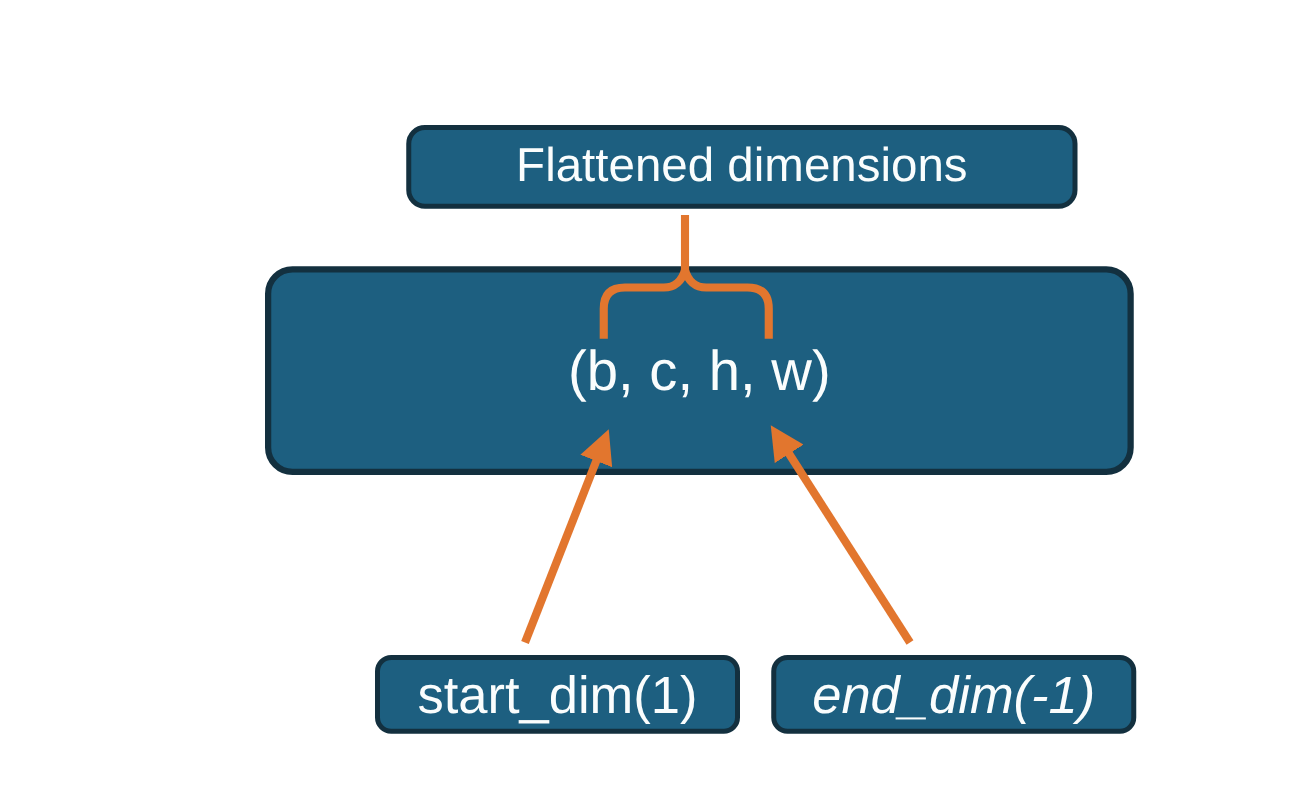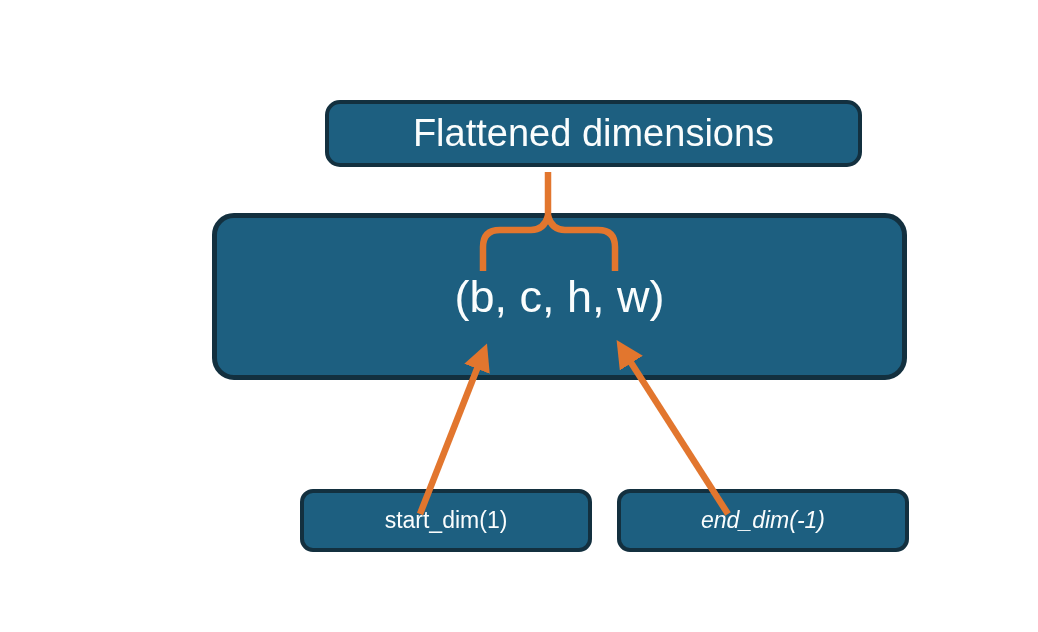--- a/index.html
+++ b/index.html
@@ -35,23 +35,23 @@
     border-radius: 15px;
     font-size: 38px;
   }
   .node-main {
     left: 180px; top: 213px; width: 695px; height: 167px;
     border-width: 5px;
     border-radius: 22px;
     font-size: 45px;
   }
   .node-small {
-    top: 489px; height: 63px;
+    top: 524px; height: 63px;
     border-radius: 13px;
-    font-size: 23px;
+    font-size: 42px;
   }
   .node-start { left: 268px; width: 292px; }
   .node-end   { left: 585px; width: 292px; font-style: italic; }
   svg.overlay {
     position: absolute;
     left: 0; top: 0;
     width: 1038px; height: 632px;
     pointer-events: none;
   }
   .connector {

